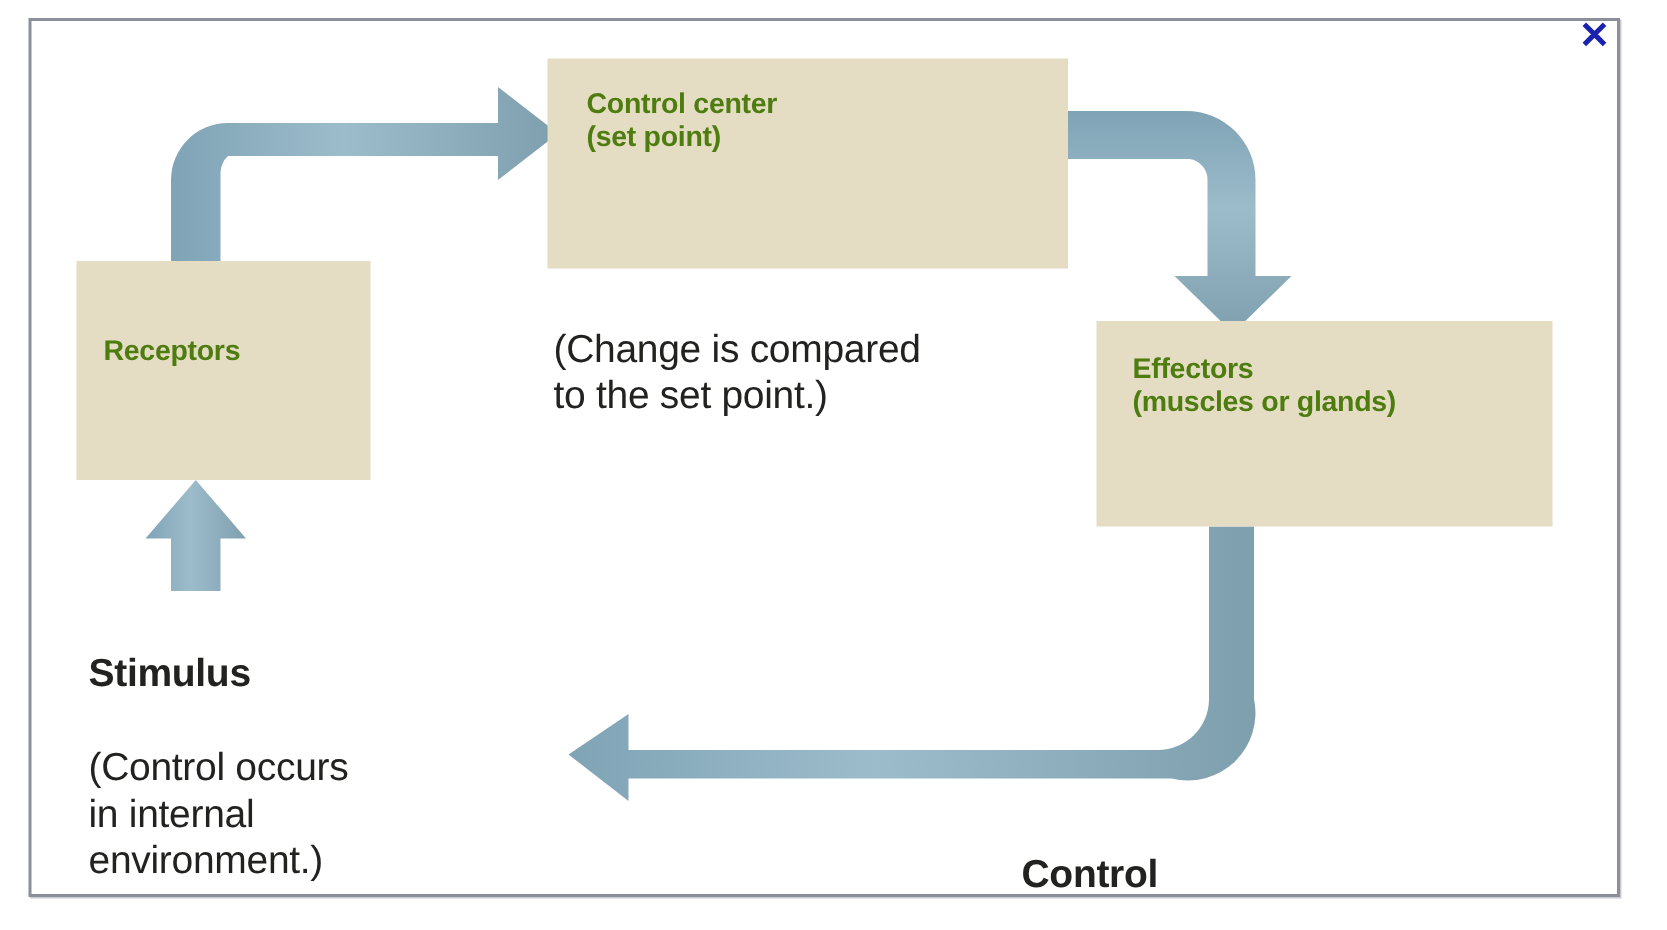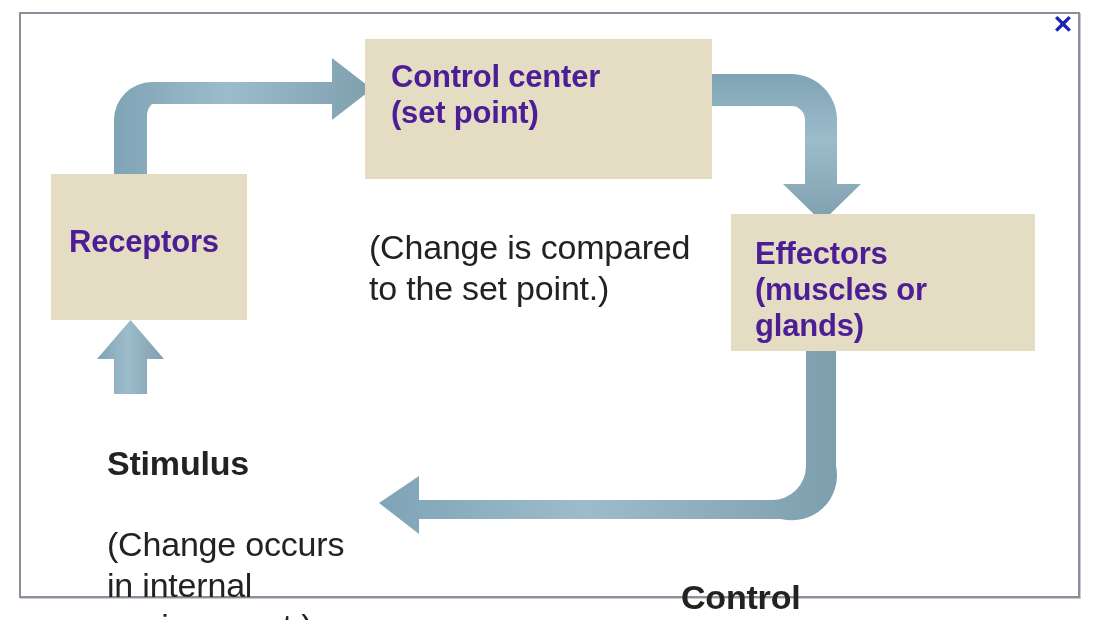--- a/index.html
+++ b/index.html
@@ -51,51 +51,51 @@
   
   .node-box {
     position: absolute;
     background: #e5dcc4;
     box-sizing: border-box;
     z-index: 20;
   }
   .node-box .node-label {
     position: absolute;
     font-weight: bold;
-    color: #4c1d95;
-    font-size: 31px;
+    color: #4d7c0f;
+    font-size: 19px;
     line-height: 1.16;
     white-space: pre-line;
     letter-spacing: -0.2px;
   }
   #box-receptors { left: 30px;  top: 160px; width: 196px; height: 146px; }
   #box-receptors .node-label { left: 18px; top: 50px; }
 
   #box-control   { left: 344px; top: 25px;  width: 347px; height: 140px; }
   #box-control .node-label { left: 26px; top: 20px; }
 
   #box-effectors { left: 710px; top: 200px; width: 304px; height: 137px; }
   #box-effectors .node-label { left: 24px; top: 22px; }
 
   
   .caption {
     position: absolute;
     color: #222220;
-    font-size: 34px;
+    font-size: 26px;
     line-height: 1.2;
     white-space: pre-line;
     z-index: 25;
     letter-spacing: -0.2px;
   }
   .caption .cap-title {
     font-weight: bold;
     display: block;
   }
   #caption-control { left: 348px; top: 172px; }
-  #caption-stimulus { left: 38px;  top: 388px; margin-left: 48px; }
+  #caption-stimulus { left: 38px;  top: 388px; }
   #caption-response { left: 660px; top: 522px; }
 
   
   #arrow-layer {
     position: absolute;
     left: 0; top: 0;
     width: 1111px;
     height: 620px;
     z-index: 10;
     pointer-events: none;
@@ -186,21 +186,21 @@
 (muscles or glands)</div>
     </div>
 
     <div class="caption" id="caption-control">
       <span class="cap-body">(Change is compared
 to the set point.)</span>
     </div>
 
     <div class="caption" id="caption-stimulus">
       <span class="cap-title">Stimulus</span>
-      <span class="cap-body">(Change occurs
+      <span class="cap-body">(Control occurs
 in internal
 environment.)</span>
     </div>
 
     <div class="caption" id="caption-response">
       <span class="cap-title">Control</span>
       
     </div>
 
   </div>

